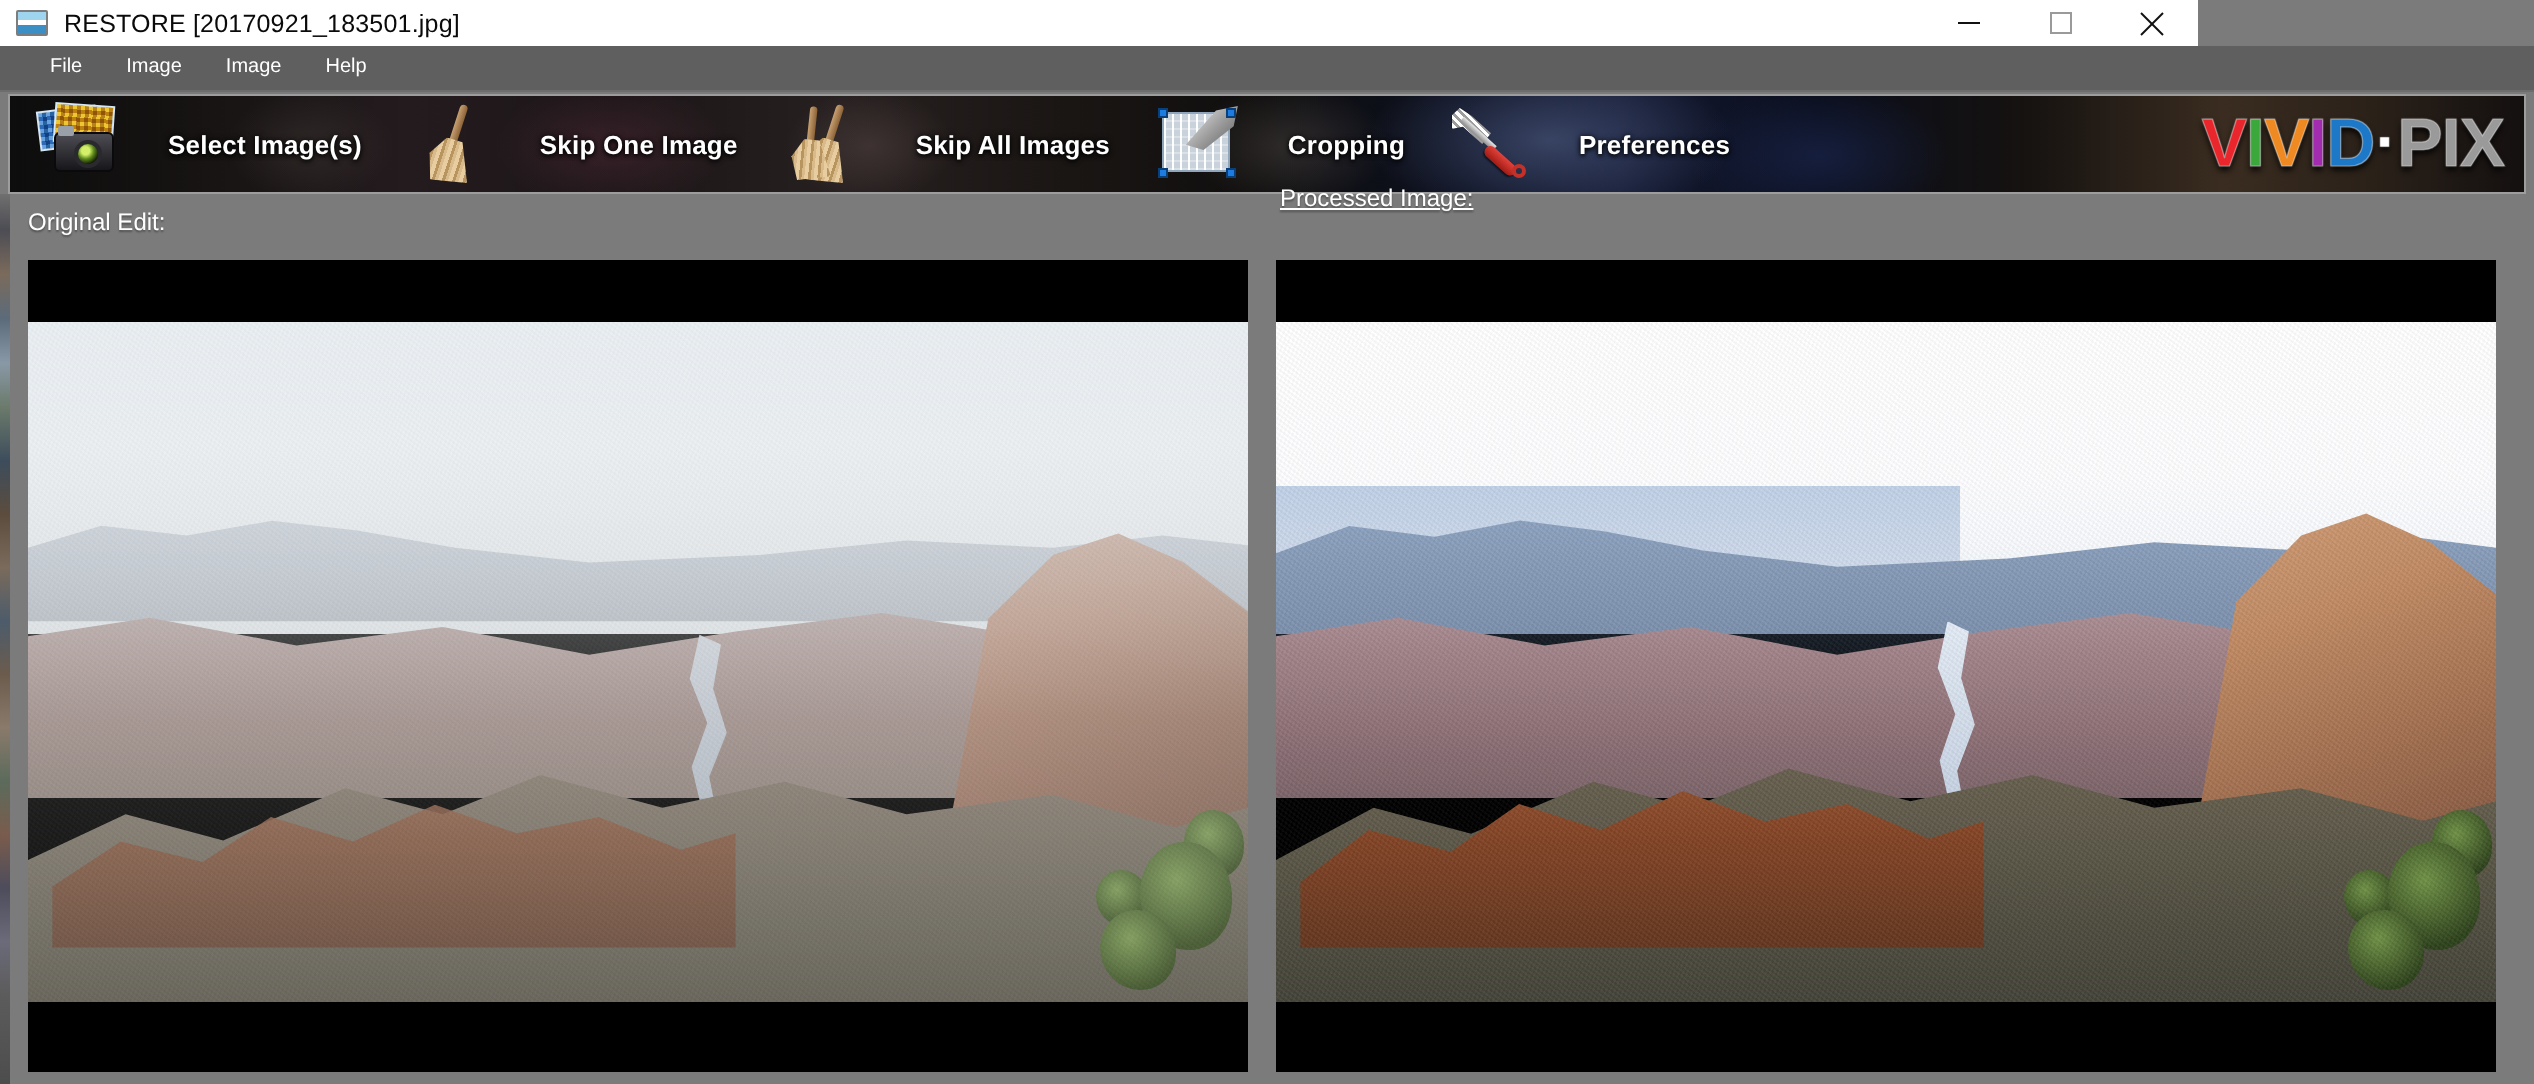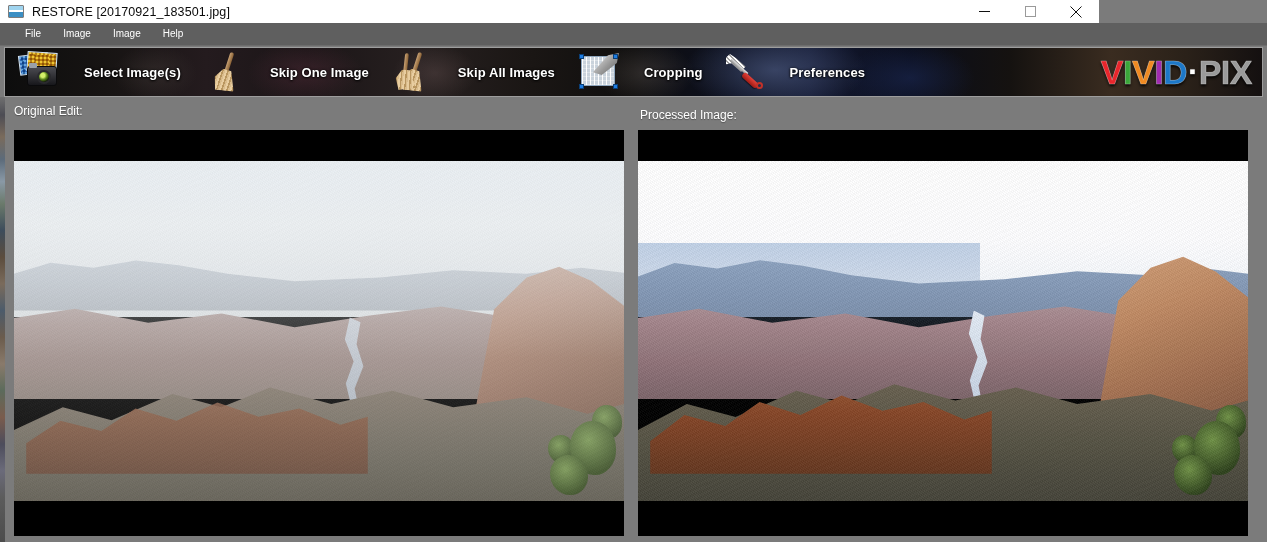--- a/index.html
+++ b/index.html
@@ -183,21 +183,21 @@
     -webkit-text-stroke: 0.6px rgba(255,255,255,.35);
   }
   .logo .dot { font-size: 30px; padding: 0 1px; }
 
   
   .panel-label {
     position: absolute; font-size: 12px; color: #ffffff;
     text-shadow: 0 1px 1px rgba(0,0,0,.35); white-space: nowrap;
   }
   #lbl-original  { left: 14px;  top: 104px; }
-  #lbl-processed { left: 640px; top: 108px; }
+  #lbl-processed { left: 640px; top: 92px; text-decoration: underline; }
 
   
   .img-panel {
     position: absolute; top: 130px; width: 610px; height: 406px;
     background: #000000; overflow: hidden;
   }
   #panel-original  { left: 14px; }
   #panel-processed { left: 638px; }
 
   .photo-wrap { position: absolute; left: 0; top: 31px; width: 610px; height: 340px; overflow: hidden; }

